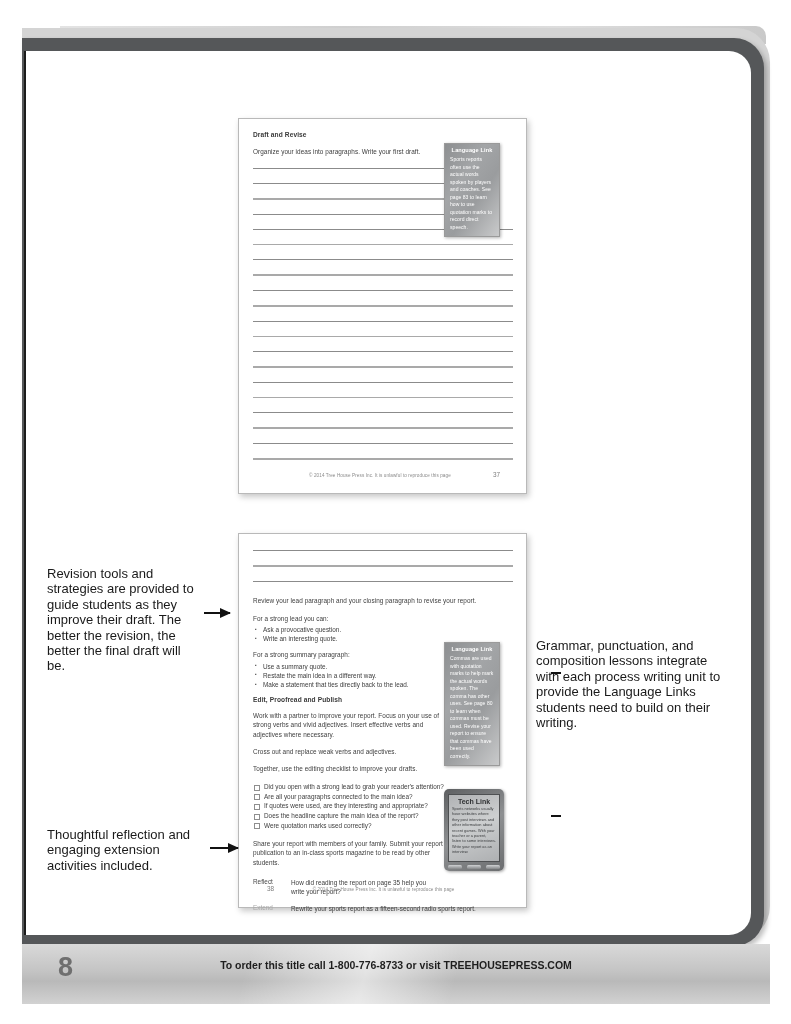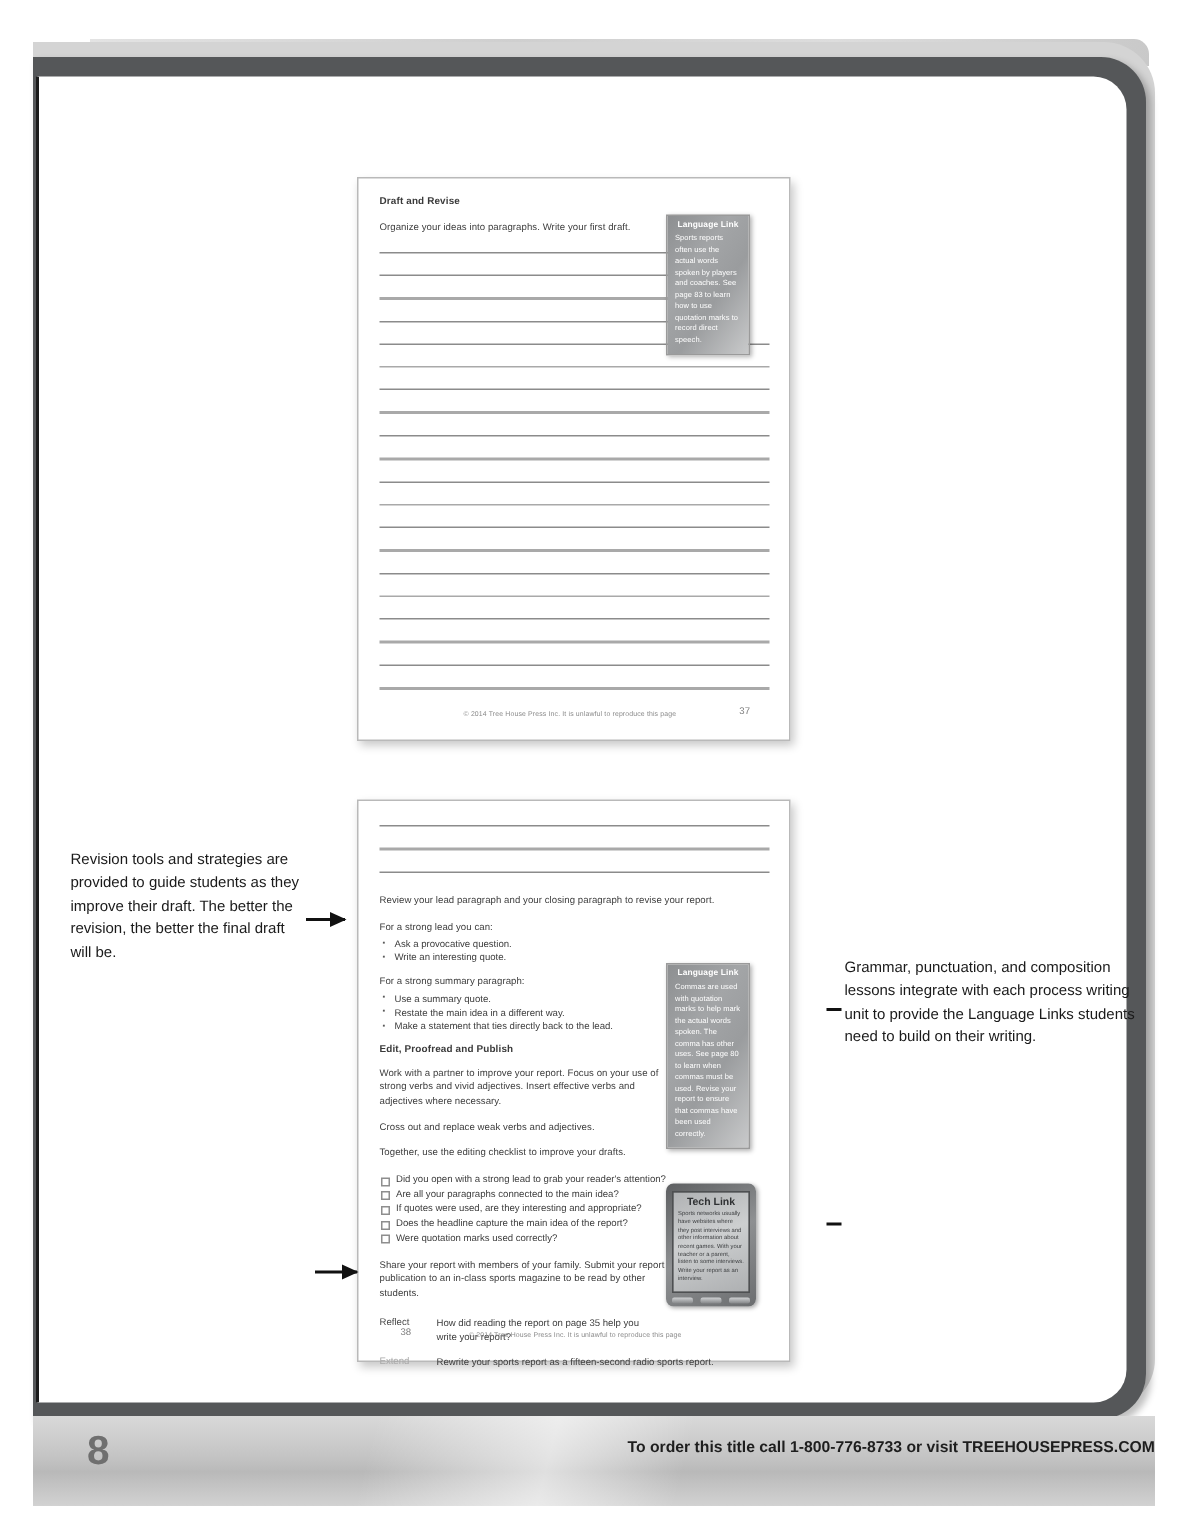--- a/index.html
+++ b/index.html
@@ -64,21 +64,21 @@
   .band-page-num {
     position: absolute;
     left: 36px; top: 8px;
     font-size: 27px; font-weight: bold;
     color: #6f6f6f;
     letter-spacing: -1px;
   }
   .band-text {
     position: absolute;
     left: 0; top: 14px; width: 748px;
-    text-align: right;
+    text-align: center;
     font-size: 10.5px;
     font-weight: bold;
     color: #1e1e1e;
     line-height: 15px;
   }
 
   
   .worksheet {
     position: absolute;
     background: #ffffff;
@@ -193,27 +193,27 @@
   .re-row { display: flex; margin: 0 0 8px 0; }
   .re-label {
     width: 38px; font-size: 6.4px; color: #4a4a4a; flex: none;
   }
   .re-label.muted { color: #a9a9a9; }
   .re-text { font-size: 6.4px; color: #3d3d3d; line-height: 9.2px; }
 
   
   .anno {
     position: absolute;
-    font-size: 10px;
+    font-size: 13px;
     color: #1a1a1a;
     line-height: 15.4px;
   }
   .anno-rev  { left: 47px;  top: 566px; width: 155px; }
   .anno-ref  { left: 47px;  top: 827px; width: 160px; }
-  .anno-gram { left: 563px; top: 638px; width: 196px; }
+  .anno-gram { left: 536px; top: 638px; width: 196px; }
   .anno-dev  { left: 563px; top: 798px; width: 196px; }
 
   
   .arrow { position: absolute; height: 2px; background: #111; }
   .arrow:after {
     content: ""; position: absolute; right: -1px; top: -4px;
     border-left: 11px solid #111;
     border-top: 5px solid transparent;
     border-bottom: 5px solid transparent;
   }
@@ -341,20 +341,21 @@
       <div class="ws-foot">
         <div class="pg left">38</div>
         <div class="copy">© 2014 Tree House Press Inc.  It is unlawful to reproduce this page</div>
       </div>
     </div>
   </div>
 
   <div class="anno anno-rev">Revision tools and strategies are provided to guide students as they improve their draft. The better the revision, the better the final draft will be.</div>
   <div class="arrow arrow-rev"></div>
 
+  <div class="anno anno-ref">Thoughtful reflection and engaging extension activities included.</div>
   <div class="arrow arrow-ref"></div>
 
   <div class="anno anno-gram">Grammar, punctuation, and composition lessons integrate with each process writing unit to provide the Language Links students need to build on their writing.</div>
   <div class="tick tick-gram"></div>
 
   <div class="tick tick-dev"></div>
 
   <div class="bottom-band">
     <div class="band-swoosh"></div>
     <div class="band-page-num">8</div>

